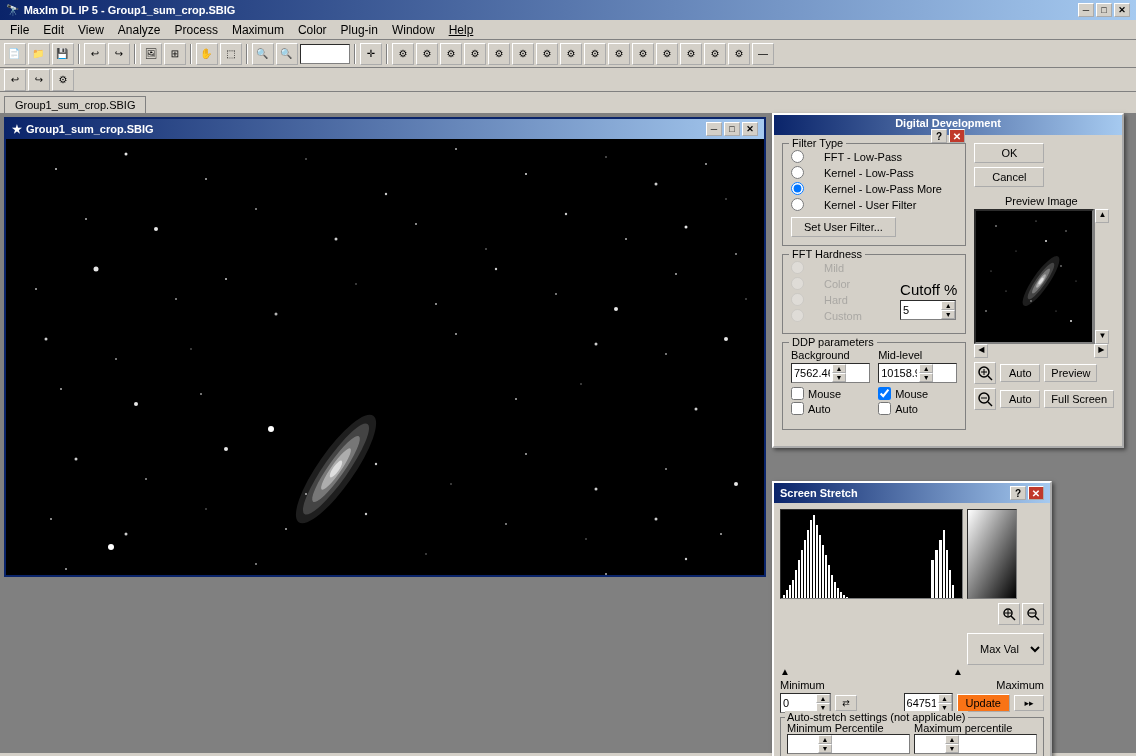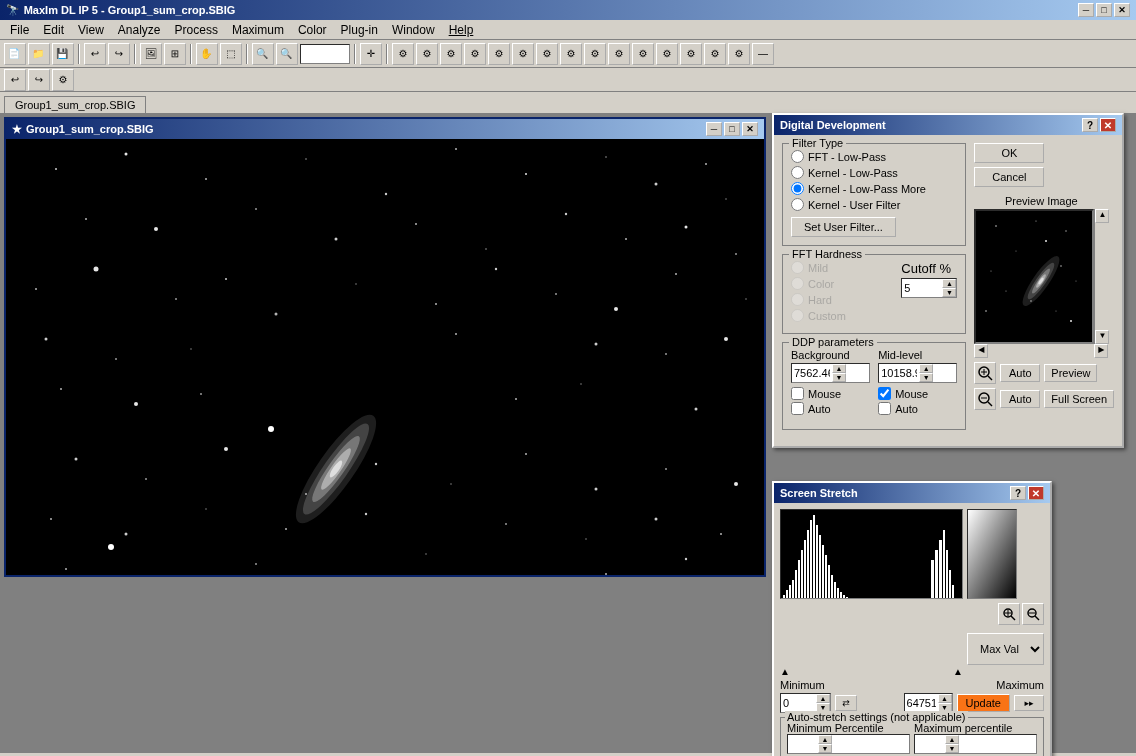--- a/index.html
+++ b/index.html
@@ -165,20 +165,21 @@
     .dd-title {
       background: linear-gradient(to right, #0a246a, #a6caf0);
       color: white;
       padding: 2px 6px;
       font-size: 11px;
       font-weight: bold;
       display: flex;
       align-items: center;
       justify-content: space-between;
       height: 20px;
+      flex-direction: column;
     }
     .dd-title-btns { display: flex; gap: 2px; }
     .dd-title-btn {
       width: 16px; height: 14px;
       display: flex; align-items: center; justify-content: center;
       font-size: 10px; font-weight: bold;
       cursor: pointer;
       border: 1px outset #fff;
     }
     .dd-title-btn.help { background: #d4d0c8; color: #000; }
@@ -197,21 +198,21 @@
       top: -7px;
       left: 6px;
       background: #d4d0c8;
       padding: 0 3px;
       font-size: 11px;
     }
 
     .radio-row {
       display: flex;
       align-items: center;
-      gap: 4px;
+      gap: 20px;
       margin-bottom: 3px;
     }
     .radio-row input[type=radio] { margin: 0; }
 
     .dd-btn {
       background: #d4d0c8;
       border: 1px outset #fff;
       padding: 3px 12px;
       font-size: 11px;
       cursor: pointer;
@@ -245,21 +246,21 @@
       padding: 0 3px;
       font-size: 11px;
     }
     .fft-radios { flex: 1; }
     .cutoff-area {
       display: flex;
       flex-direction: column;
       gap: 2px;
       align-items: flex-start;
     }
-    .cutoff-label { font-size: 13px; }
+    .cutoff-label { font-size: 15px; margin-top: 20px; }
     .spinbox {
       display: flex;
       border: 1px inset #808080;
       background: white;
     }
     .spinbox input {
       width: 40px;
       border: none;
       background: transparent;
       font-size: 11px;

